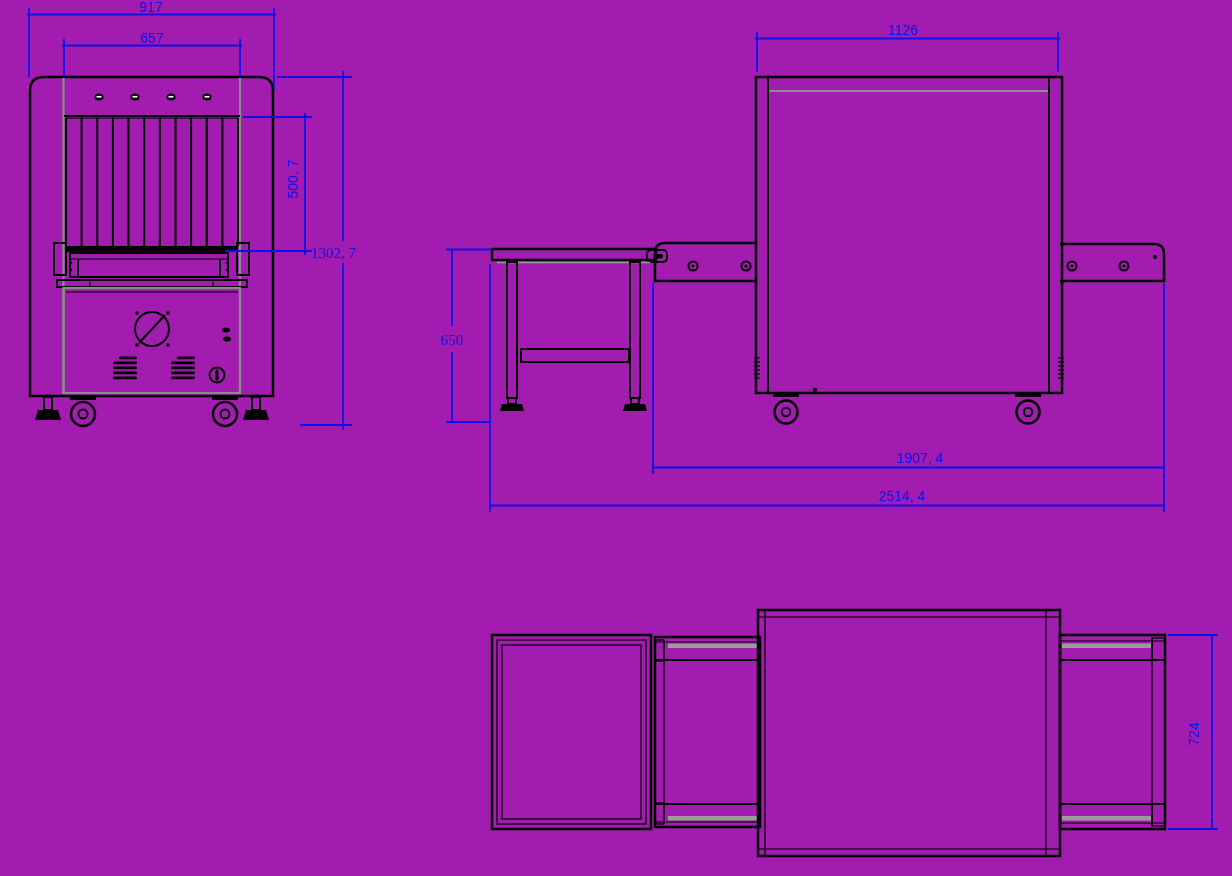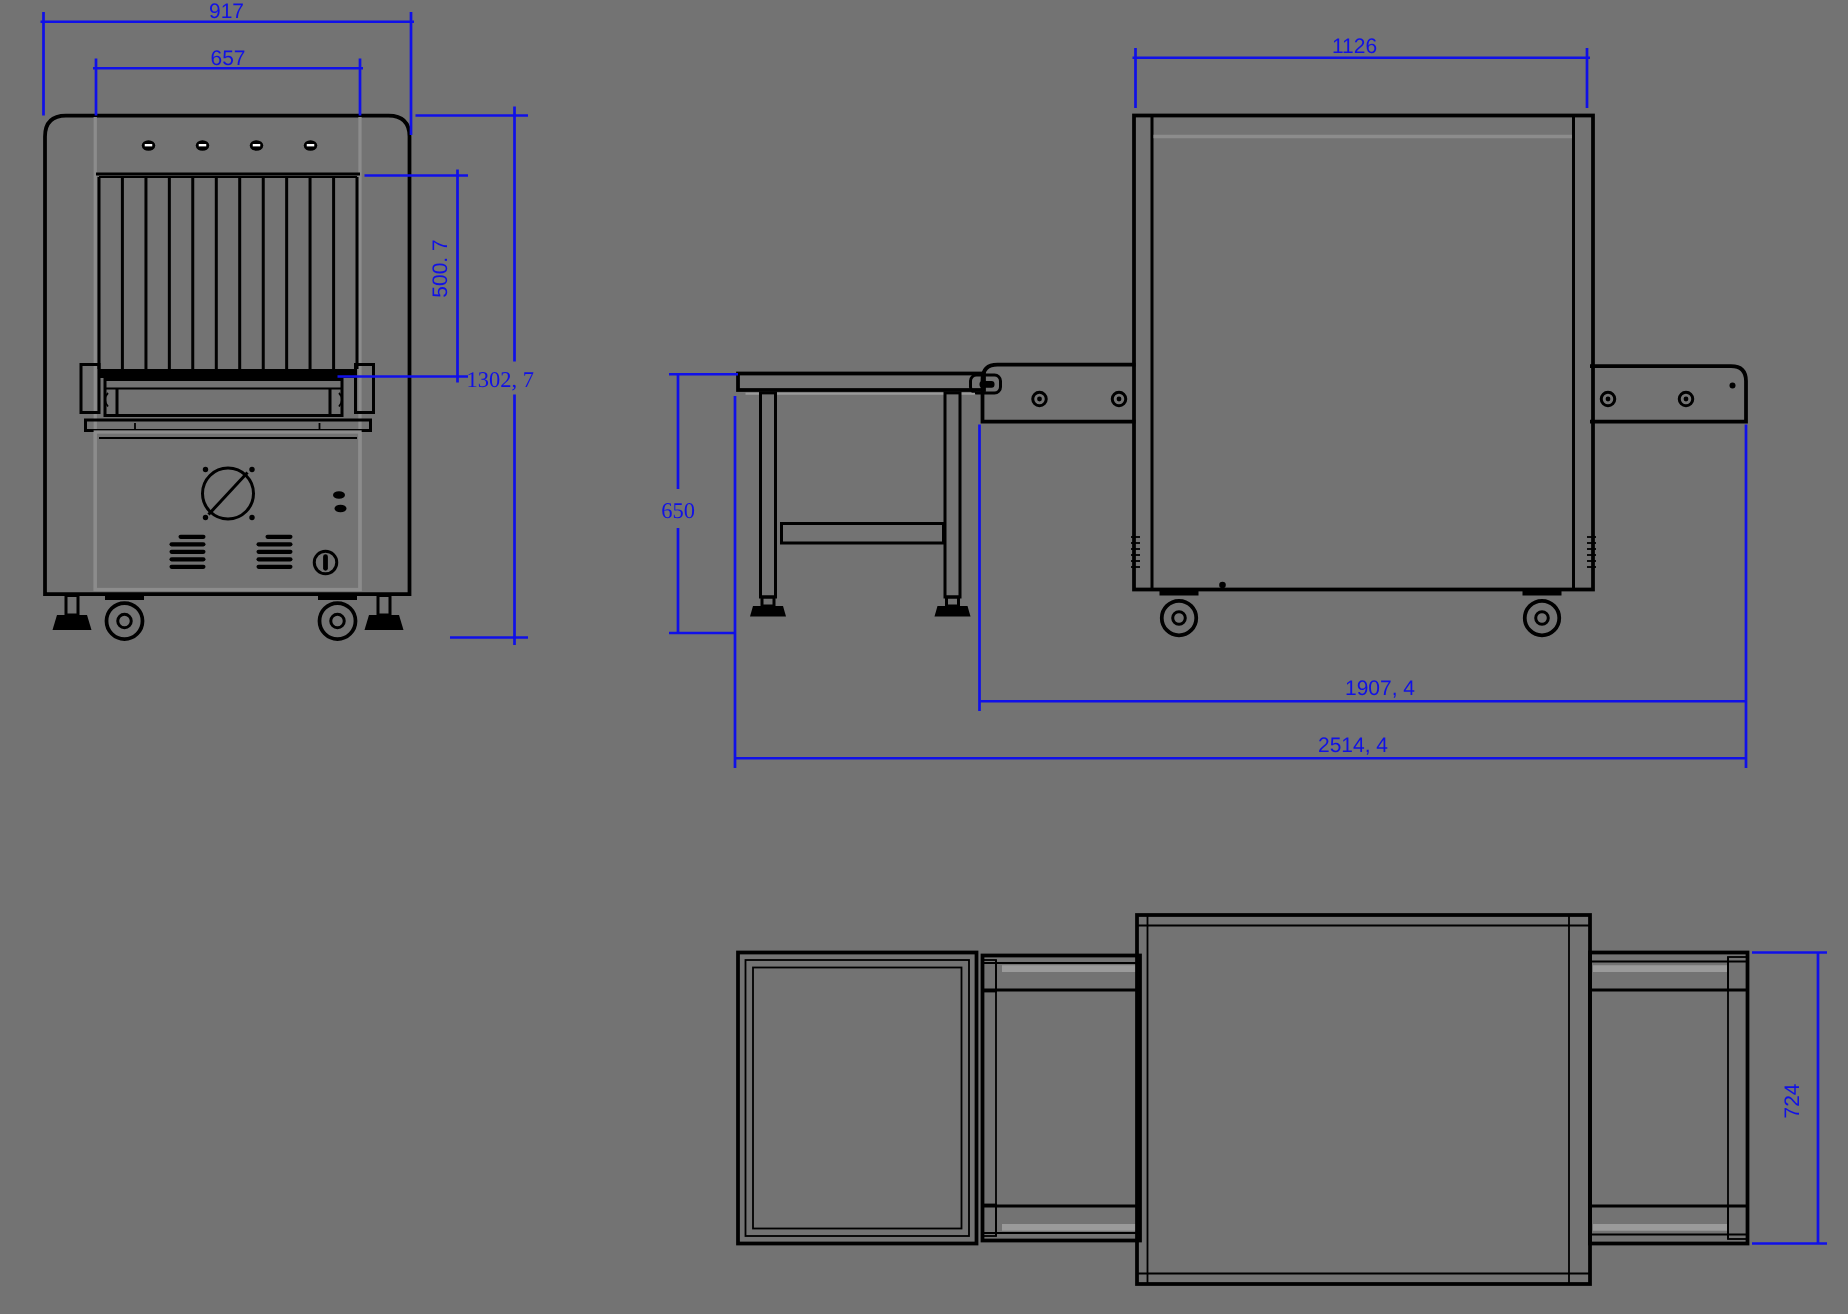--- a/index.html
+++ b/index.html
@@ -1,16 +1,16 @@
 <!DOCTYPE html>
 <html><head>
 <meta charset="utf-8">
 <style>
   html,body { margin:0; padding:0; background:#ffffff; }
-  .stage { width:1232px; height:876px; position:relative; background:#737373; }
+  .stage { width:1232px; height:876px; position:relative; background:#a21caf; }
   svg { display:block; }
   .ol   { stroke:#000000; fill:none; stroke-width:2; }
   .ol25 { stroke:#000000; fill:none; stroke-width:2.5; }
   .thin { stroke:#000000; fill:none; stroke-width:1.2; }
   .gray { stroke:#8c8c8c; fill:none; stroke-width:2.2; }
   .graythin { stroke:#9a9a9a; fill:none; stroke-width:1.4; }
   .fillb { fill:#000000; stroke:none; }
   .fillgray { fill:#9a9a9a; stroke:none; }
   .dim  { stroke:#1010e8; fill:none; stroke-width:1.8; }
   .dim-text { fill:#1010e8; font-family:"Liberation Sans", sans-serif; font-size:14px; }

